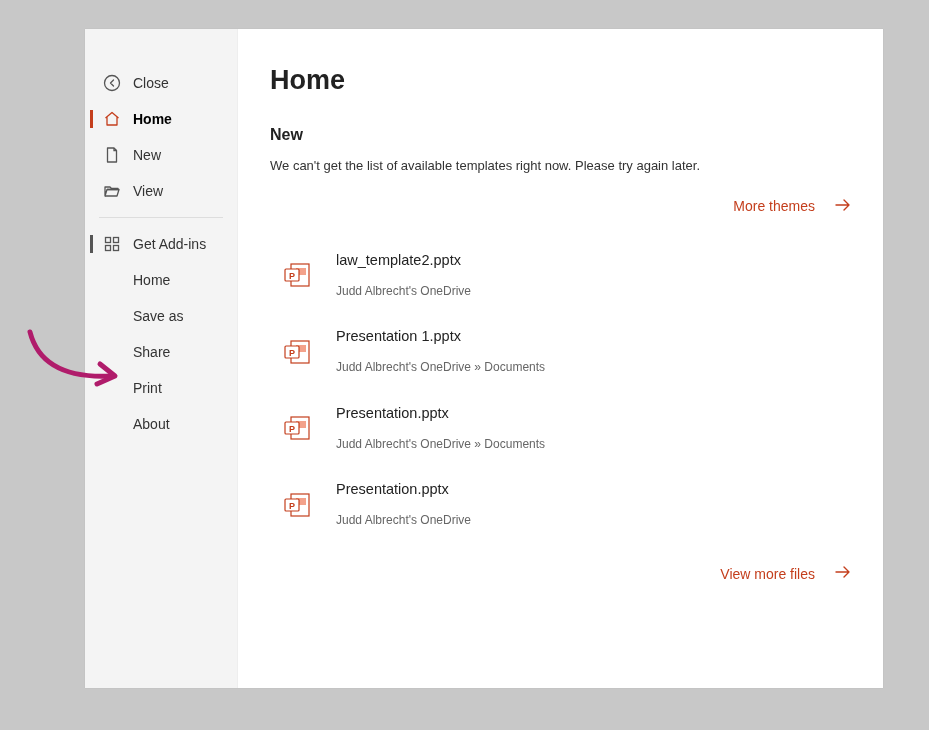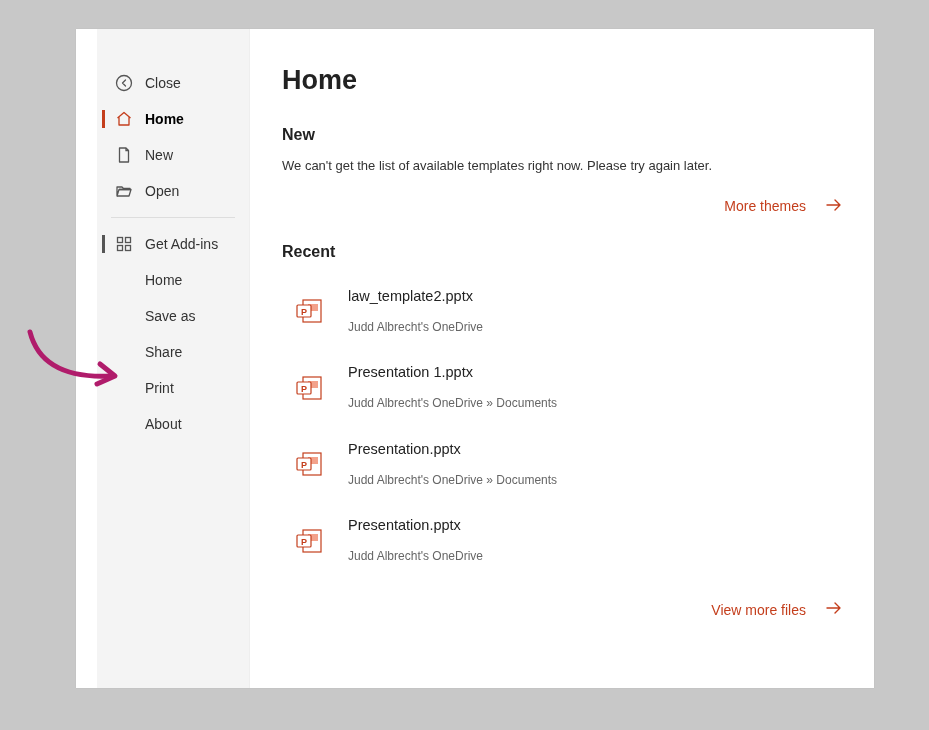--- a/index.html
+++ b/index.html
@@ -5,28 +5,27 @@
     * { box-sizing: border-box; margin: 0; padding: 0; }
     body {
       background: #c8c8c8;
       font-family: 'Segoe UI', -apple-system, sans-serif;
       width: 929px;
       height: 730px;
       position: relative;
     }
     .app-window {
       position: absolute;
-      left: 76px;
+      left: 85px;
       top: 29px;
       width: 798px;
       height: 659px;
       background: #fff;
       display: flex;
       box-shadow: 0 0 1px rgba(0,0,0,0.1);
-      padding-left: 21px;
     }
     .sidebar {
       width: 153px;
       background: #f4f4f4;
       padding-top: 36px;
       border-right: 1px solid #eee;
     }
     .sidebar-item {
       display: flex;
       align-items: center;
@@ -189,21 +188,21 @@
       </span>
       <span class="sidebar-label">New</span>
     </div>
     <div class="sidebar-item">
       <span class="sidebar-icon">
         <svg viewBox="0 0 18 18" fill="none" stroke="#555" stroke-width="1.3">
           <path d="M2 5 H7 L8.5 6.5 H15 V7.5 H4 L2 14 Z" stroke-linejoin="round"></path>
           <path d="M4 7.5 H16 L14 14 H2" stroke-linejoin="round"></path>
         </svg>
       </span>
-      <span class="sidebar-label">Open</span>
+      <span class="sidebar-label">View</span>
     </div>
     <div class="sidebar-divider"></div>
     <div class="sidebar-item addins">
       <span class="sidebar-icon">
         <svg viewBox="0 0 18 18" fill="none" stroke="#555" stroke-width="1.3">
           <rect x="2.5" y="2.5" width="5" height="5"></rect>
           <rect x="10.5" y="2.5" width="5" height="5"></rect>
           <rect x="2.5" y="10.5" width="5" height="5"></rect>
           <rect x="10.5" y="10.5" width="5" height="5"></rect>
         </svg>
@@ -237,21 +236,20 @@
         <span>More themes</span>
         <span>
           <svg viewBox="0 0 16 14" fill="none" stroke="#c43e1c" stroke-width="1.4">
             <path d="M1 7 H14 M9 2 L14 7 L9 12" stroke-linecap="round" stroke-linejoin="round"></path>
           </svg>
         </span>
       </a>
     </div>
 
     <div class="recent-section">
-      <h2 class="section-heading">Recent</h2>
       <div class="file-list">
 
         <div class="file-item">
           <span class="file-icon">
             <svg viewBox="0 0 30 30">
               <rect x="9" y="4" width="18" height="22" fill="#fff" stroke="#c43e1c" stroke-width="1.2"></rect>
               <rect x="14" y="8" width="10" height="7" fill="#f3a28b"></rect>
               <rect x="3" y="9" width="14" height="12" rx="1" fill="#fff" stroke="#c43e1c" stroke-width="1.2"></rect>
               <text x="10" y="18.5" font-size="9" font-weight="700" fill="#c43e1c" text-anchor="middle">P</text>
             </svg>

